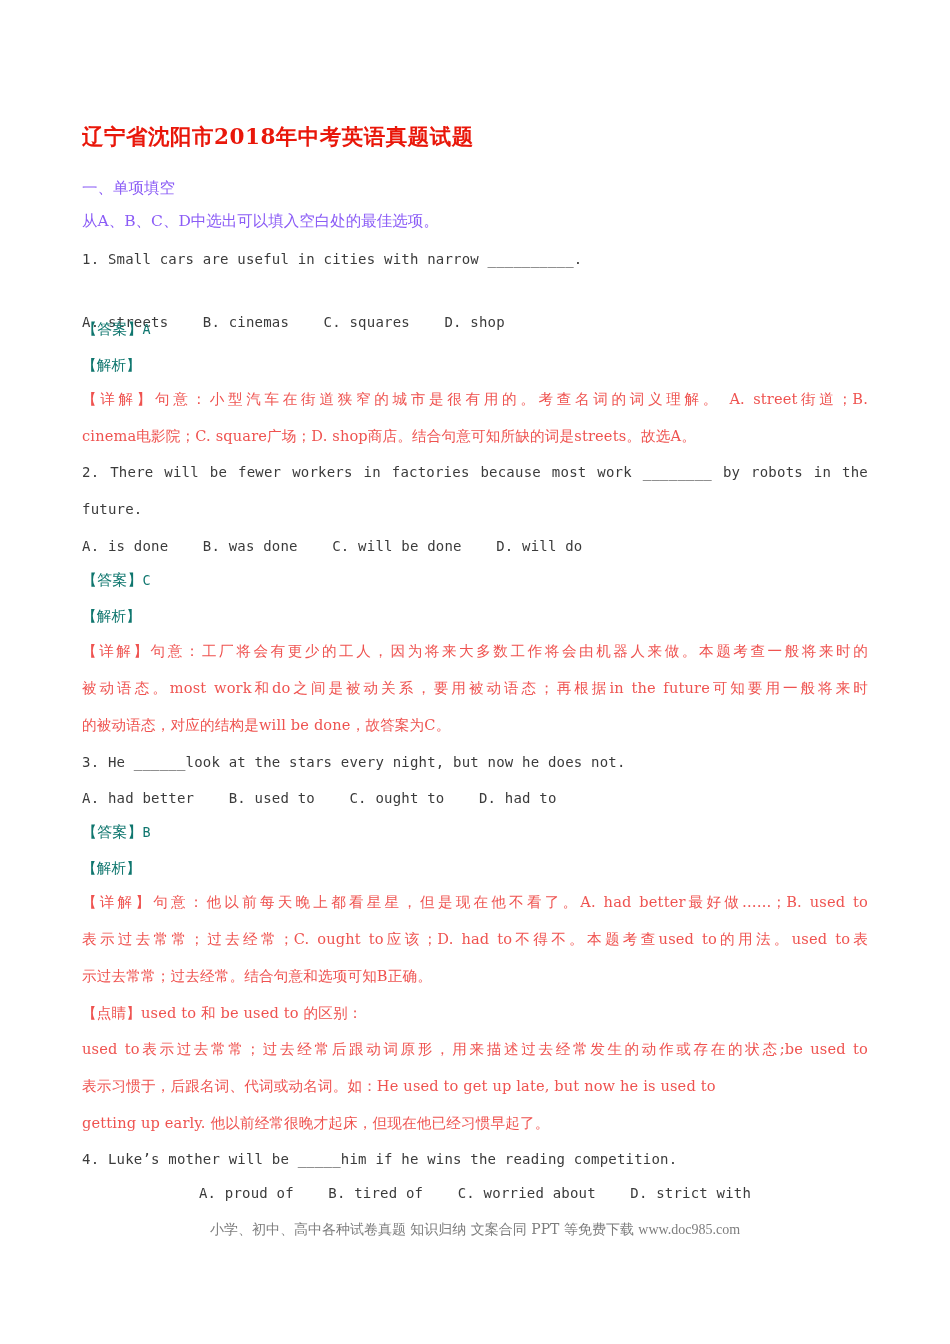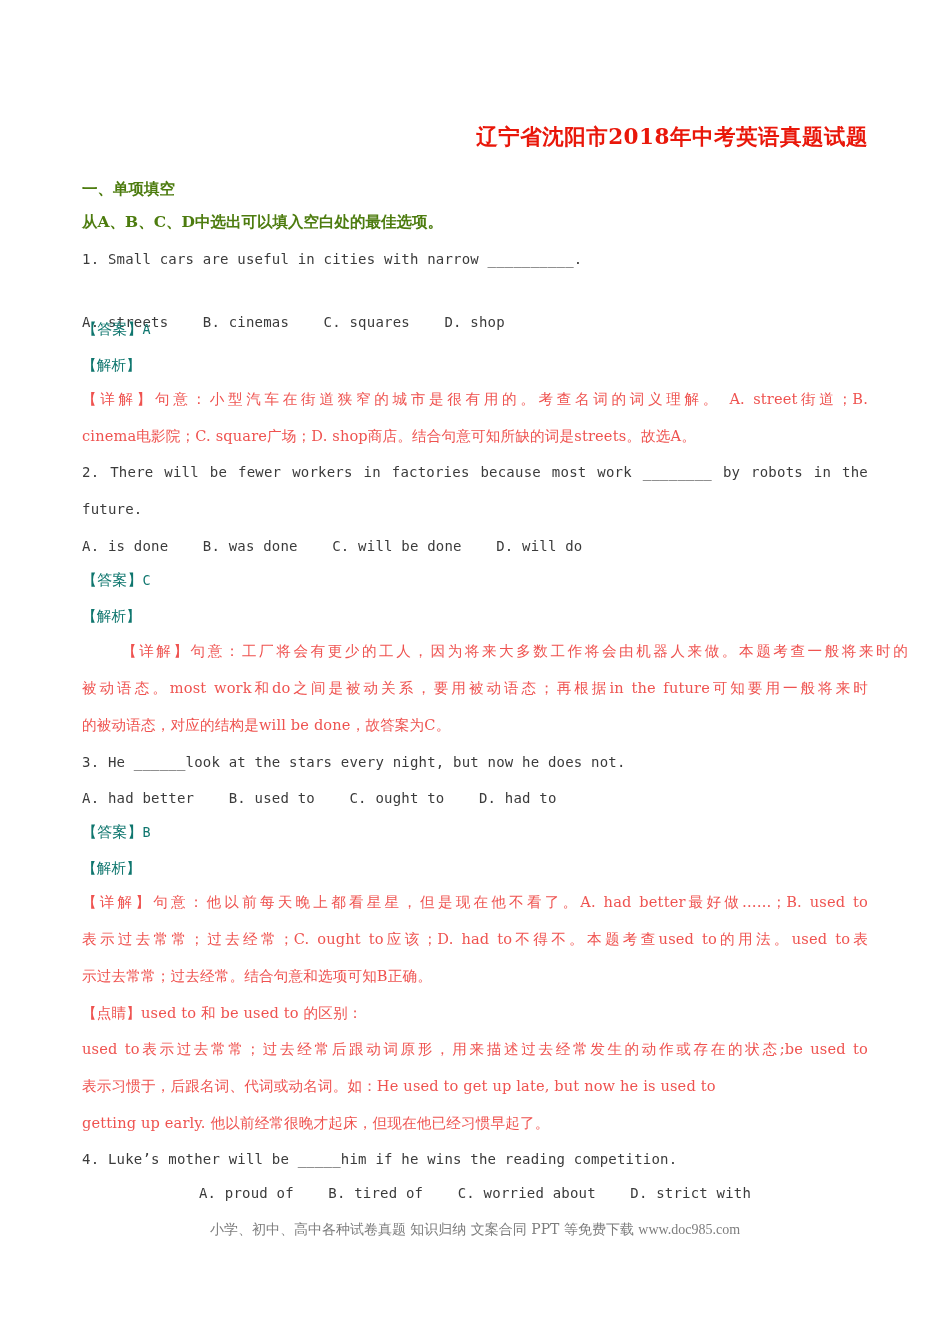--- a/index.html
+++ b/index.html
@@ -25,42 +25,42 @@
     position: absolute;
     left: 82px;
     top: 0;
     width: 786px;
   }
 
   
   .doc-title {
     margin: 0;
     padding: 0;
-    text-align: right;
+    text-align: left;
     font-family: "DejaVu Serif", "Liberation Serif", serif;
     font-weight: bold;
     font-size: 21.5px;
     line-height: 1;
     color: #e9170a;
     letter-spacing: 0.5px;
     position: absolute;
     left: 0;
     top: 126px;
     width: 786px;
   }
 
   
   .sec-head {
     position: absolute;
     left: 0;
     font-family: "DejaVu Serif", "Liberation Serif", serif;
-    font-weight: bold;
+    font-weight: normal;
     font-size: 15.5px;
     line-height: 1;
-    color: #4d7c0f;
+    color: #8b5cf6;
     white-space: pre;
   }
 
   
   .ln {
     position: absolute;
     left: 0;
     width: 786px;
     font-family: "DejaVu Serif", "Liberation Serif", serif;
     font-size: 14.6px;
@@ -147,21 +147,21 @@
     <div class="ln mono just" style="top:465px;">2. There will be fewer workers in factories because most work ________ by robots in the</div>
 
     <div class="ln mono" style="top:502px;">future.</div>
 
     <div class="ln mono" style="top:539px;">A. is done    B. was done    C. will be done    D. will do</div>
 
     <div class="ln redhead" style="top:573px;"><span class="tag">【答案】</span><span class="eng">C</span></div>
 
     <div class="ln redhead" style="top:609px;">【解析】</div>
 
-    <div class="ln red justcjk" style="top:644px;margin-left:40px;">【详解】句意：工厂将会有更少的工人，因为将来大多数工作将会由机器人来做。本题考查一般将来时的</div>
+    <div class="ln red justcjk" style="top:644px;">【详解】句意：工厂将会有更少的工人，因为将来大多数工作将会由机器人来做。本题考查一般将来时的</div>
 
     <div class="ln red justcjk" style="top:681px;">被动语态。most work和do之间是被动关系，要用被动语态；再根据in the future可知要用一般将来时</div>
 
     <div class="ln red" style="top:718px;">的被动语态，对应的结构是will be done，故答案为C。</div>
 
     <div class="ln mono" style="top:755px;">3. He ______look at the stars every night, but now he does not.</div>
 
     <div class="ln mono" style="top:791px;">A. had better    B. used to    C. ought to    D. had to</div>
 
     <div class="ln redhead" style="top:825px;"><span class="tag">【答案】</span><span class="eng">B</span></div>

